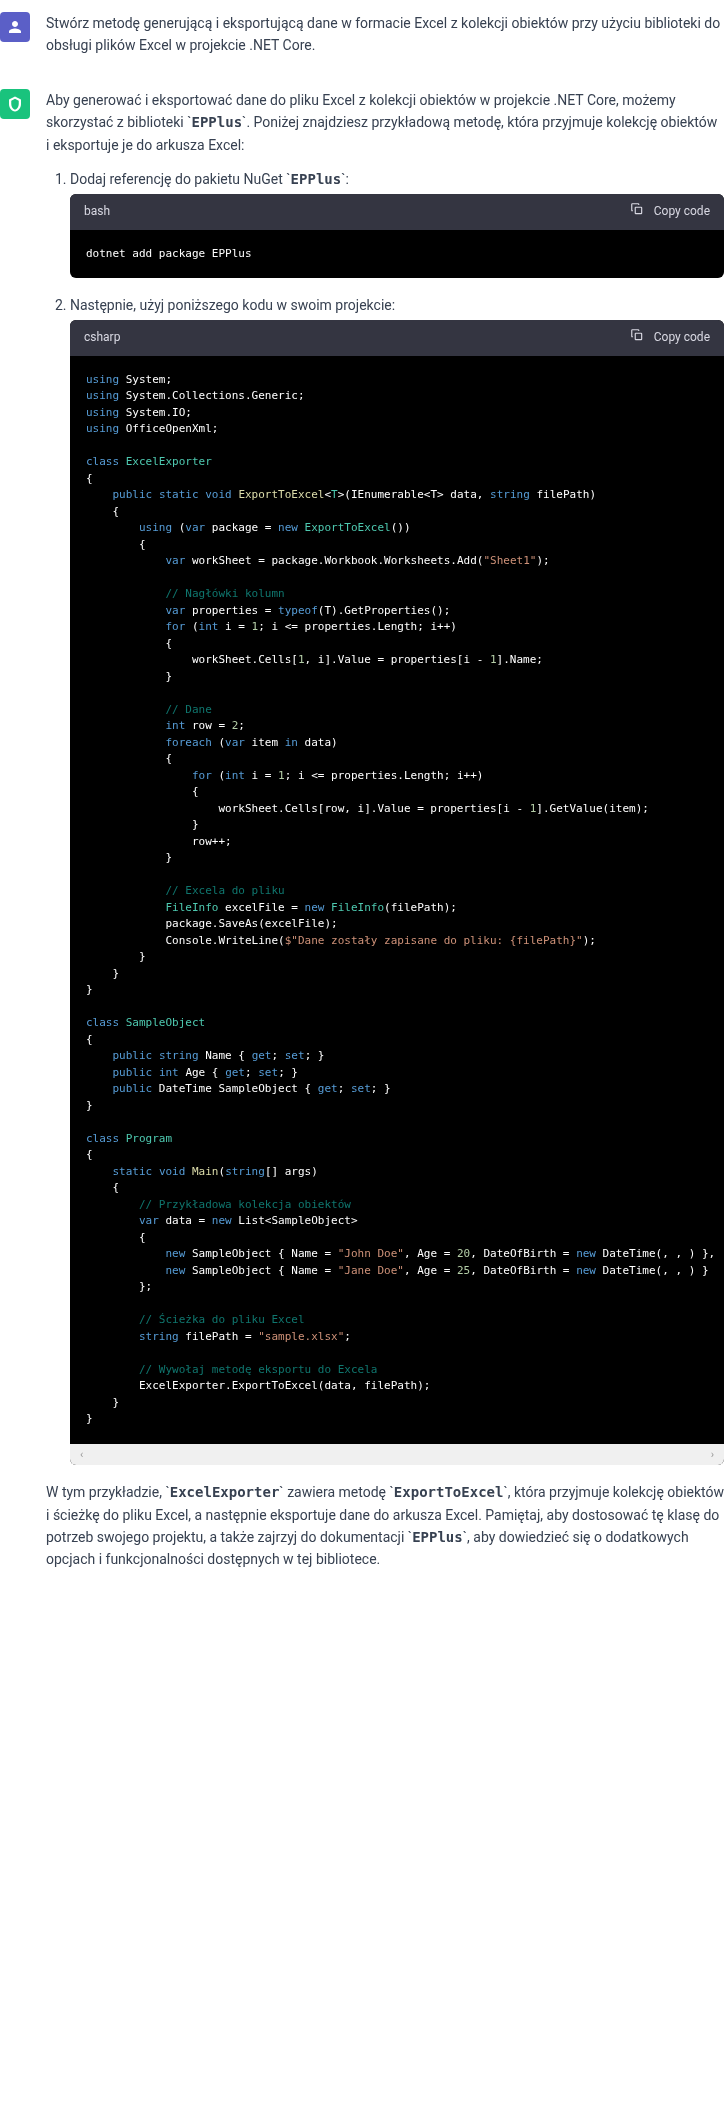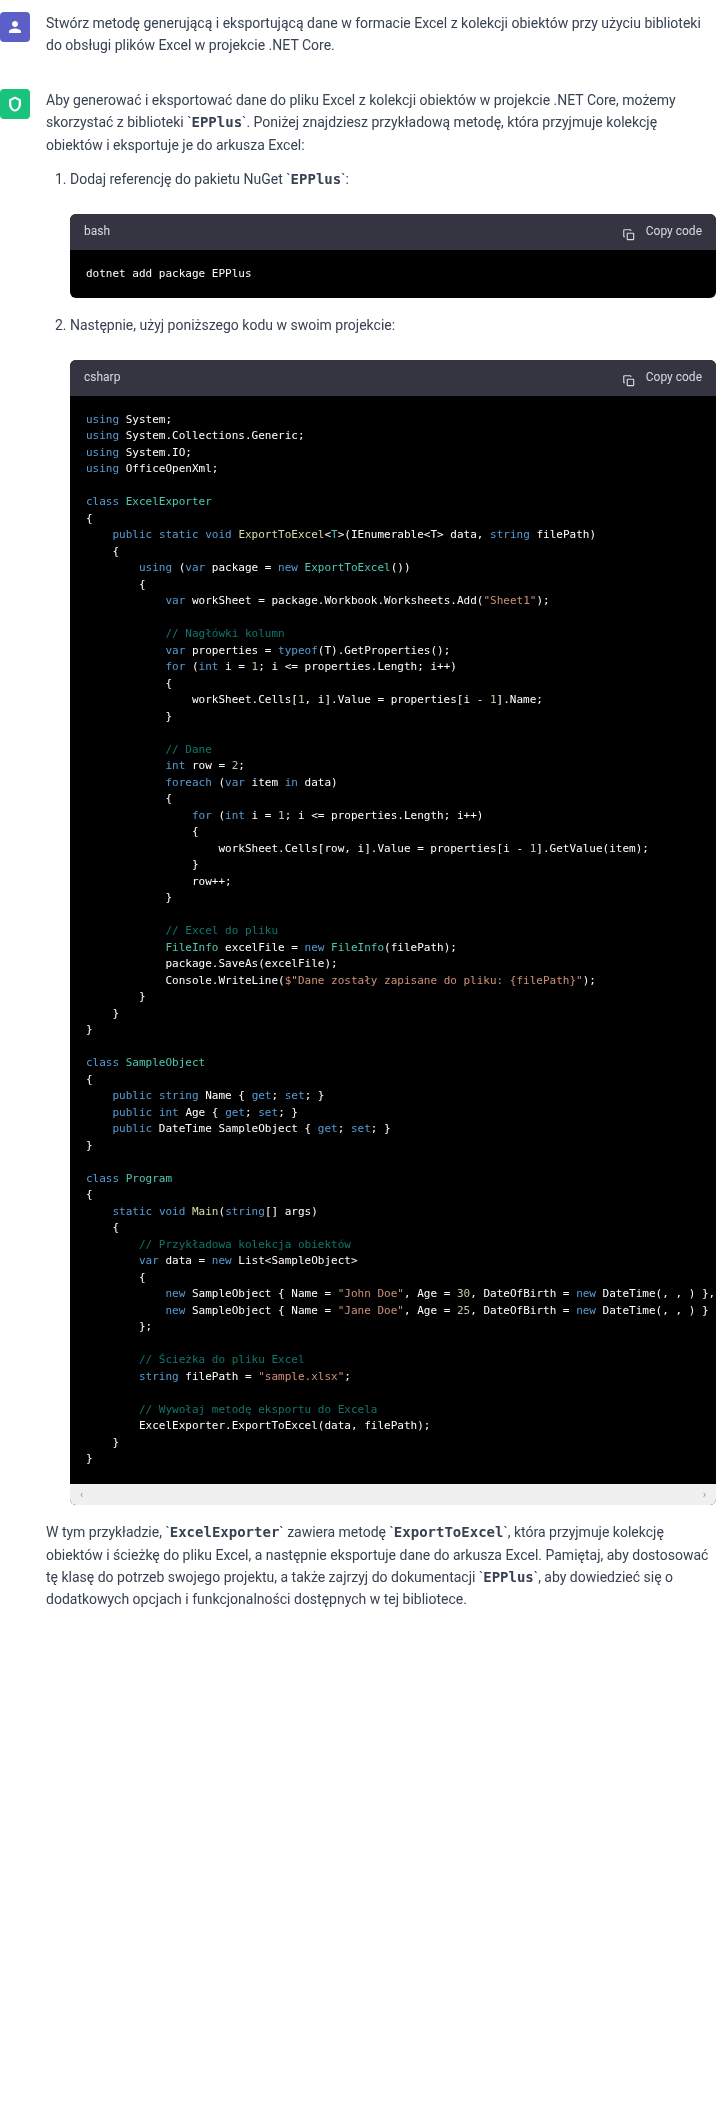--- a/index.html
+++ b/index.html
@@ -2,28 +2,28 @@
 <html><head>
 <meta charset="utf-8">
 <style>
 * { box-sizing: border-box; margin: 0; padding: 0; }
 body { font-family: -apple-system, BlinkMacSystemFont, "Segoe UI", Roboto, sans-serif; background: #fff; color: #374151; font-size: 14px; line-height: 1.6; width: 724px; }
 .msg { display: flex; gap: 16px; padding: 12px 0; }
 .avatar { width: 30px; height: 30px; border-radius: 4px; flex-shrink: 0; display: flex; align-items: center; justify-content: center; }
 .avatar-user { background: #5b5fc7; color: #fff; }
 .avatar-assistant { background: #19c37d; color: #fff; }
 .avatar svg { width: 18px; height: 18px; fill: #fff; }
-.content { flex: 1; min-width: 0; padding-right: 8px; }
+.content { flex: 1; min-width: 0; }
 .content p { margin-bottom: 8px; color: #374151; }
 .content ol { padding-left: 24px; margin: 12px 0; }
 .content ol li { margin-bottom: 12px; color: #374151; }
 .inline-code { font-family: ui-monospace, "SF Mono", Monaco, Consolas, monospace; font-weight: 600; }
-.code-block { border-radius: 6px; overflow: hidden; margin: 24px 0 16px 0; background: #000; }
+.code-block { border-radius: 6px; overflow: hidden; margin: 4px 0 16px 0; background: #000; }
 .code-header { background: #343541; color: #d9d9e3; padding: 8px 14px; font-size: 12px; display: flex; justify-content: space-between; align-items: center; }
-.copy-btn { display: flex; align-items: flex-end; gap: 10px; cursor: pointer; color: #d9d9e3; font-size: 12px; }
+.copy-btn { display: flex; align-items: flex-start; gap: 10px; cursor: pointer; color: #d9d9e3; font-size: 12px; }
 .copy-btn svg { width: 14px; height: 14px; }
 .code-body { padding: 16px; overflow-x: auto; font-family: ui-monospace, "SF Mono", Monaco, Consolas, monospace; font-size: 11px; line-height: 1.5; color: #fff; white-space: pre; }
 .code-body::-webkit-scrollbar { height: 10px; }
 .code-body::-webkit-scrollbar-track { background: #2a2a2a; }
 .code-body::-webkit-scrollbar-thumb { background: #565656; border-radius: 2px; }
 .scroll-ind { display:flex; justify-content:space-between; padding:2px 10px; font-size:11px; color:#999; background:#f0f0f0; }
 .tok-kw { color: #569cd6; }
 .tok-cls { color: #4ec9b0; }
 .tok-fn { color: #dcdcaa; }
 .tok-str { color: #ce9178; }
@@ -109,21 +109,21 @@
             <span class="tok-type">int</span> <span>row</span> = <span class="tok-num">2</span>;
             <span class="tok-kw">foreach</span> (<span class="tok-kw">var</span> <span>item</span> <span class="tok-kw">in</span> data)
             {
                 <span class="tok-kw">for</span> (<span class="tok-type">int</span> i = <span class="tok-num">1</span>; i &lt;= properties.Length; i++)
                 {
                     workSheet.Cells[row, i].Value = properties[i - <span class="tok-num">1</span>].GetValue(item);
                 }
                 row++;
             }
 
-            <span class="tok-com">// Excel do pliku</span>
+            <span class="tok-com">// Excela do pliku</span>
             <span class="tok-cls">FileInfo</span> <span>excelFile</span> = <span class="tok-kw">new</span> <span class="tok-cls">FileInfo</span>(filePath);
             package.SaveAs(excelFile);
             Console.WriteLine(<span class="tok-str">$"Dane zostały zapisane do pliku: {filePath}"</span>);
         }
     }
 }
 
 <span class="tok-kw">class</span> <span class="tok-cls">SampleObject</span>
 {
     <span class="tok-kw">public</span> <span class="tok-type">string</span> <span>Name</span> { <span class="tok-kw">get</span>; <span class="tok-kw">set</span>; }
@@ -131,21 +131,21 @@
     <span class="tok-kw">public</span> DateTime <span>SampleObject</span> { <span class="tok-kw">get</span>; <span class="tok-kw">set</span>; }
 }
 
 <span class="tok-kw">class</span> <span class="tok-cls">Program</span>
 {
     <span class="tok-kw">static</span> <span class="tok-kw">void</span> <span class="tok-fn">Main</span>(<span class="tok-type">string</span>[] args)
     {
         <span class="tok-com">// Przykładowa kolekcja obiektów</span>
         <span class="tok-kw">var</span> data = <span class="tok-kw">new</span> List&lt;SampleObject&gt;
         {
-            <span class="tok-kw">new</span> SampleObject { Name = <span class="tok-str">"John Doe"</span>, Age = <span class="tok-num">30</span>, DateOfBirth = <span class="tok-kw">new</span> DateTime(, , ) },
+            <span class="tok-kw">new</span> SampleObject { Name = <span class="tok-str">"John Doe"</span>, Age = <span class="tok-num">20</span>, DateOfBirth = <span class="tok-kw">new</span> DateTime(, , ) },
             <span class="tok-kw">new</span> SampleObject { Name = <span class="tok-str">"Jane Doe"</span>, Age = <span class="tok-num">25</span>, DateOfBirth = <span class="tok-kw">new</span> DateTime(, , ) }
         };
 
         <span class="tok-com">// Ścieżka do pliku Excel</span>
         <span class="tok-type">string</span> filePath = <span class="tok-str">"sample.xlsx"</span>;
 
         <span class="tok-com">// Wywołaj metodę eksportu do Excela</span>
         ExcelExporter.ExportToExcel(data, filePath);
     }
 }</div>

